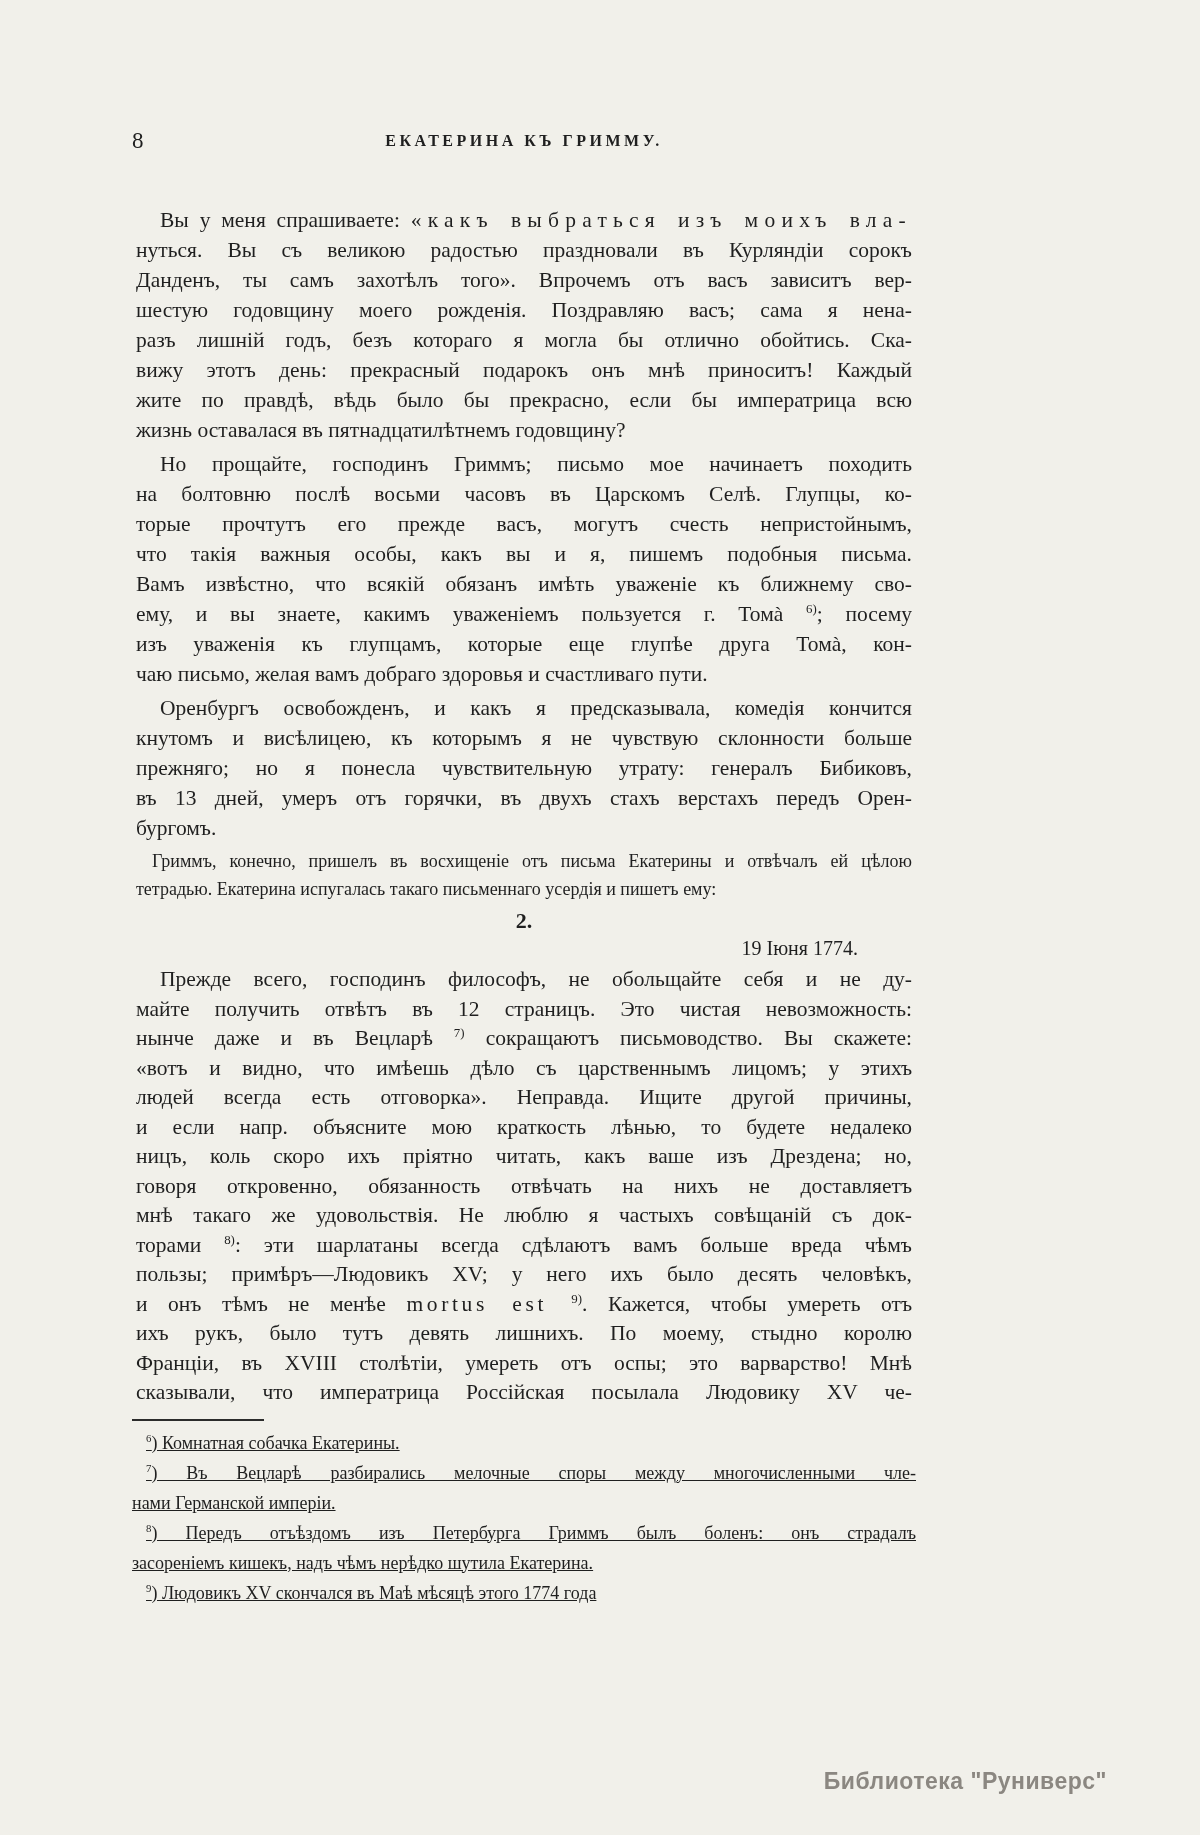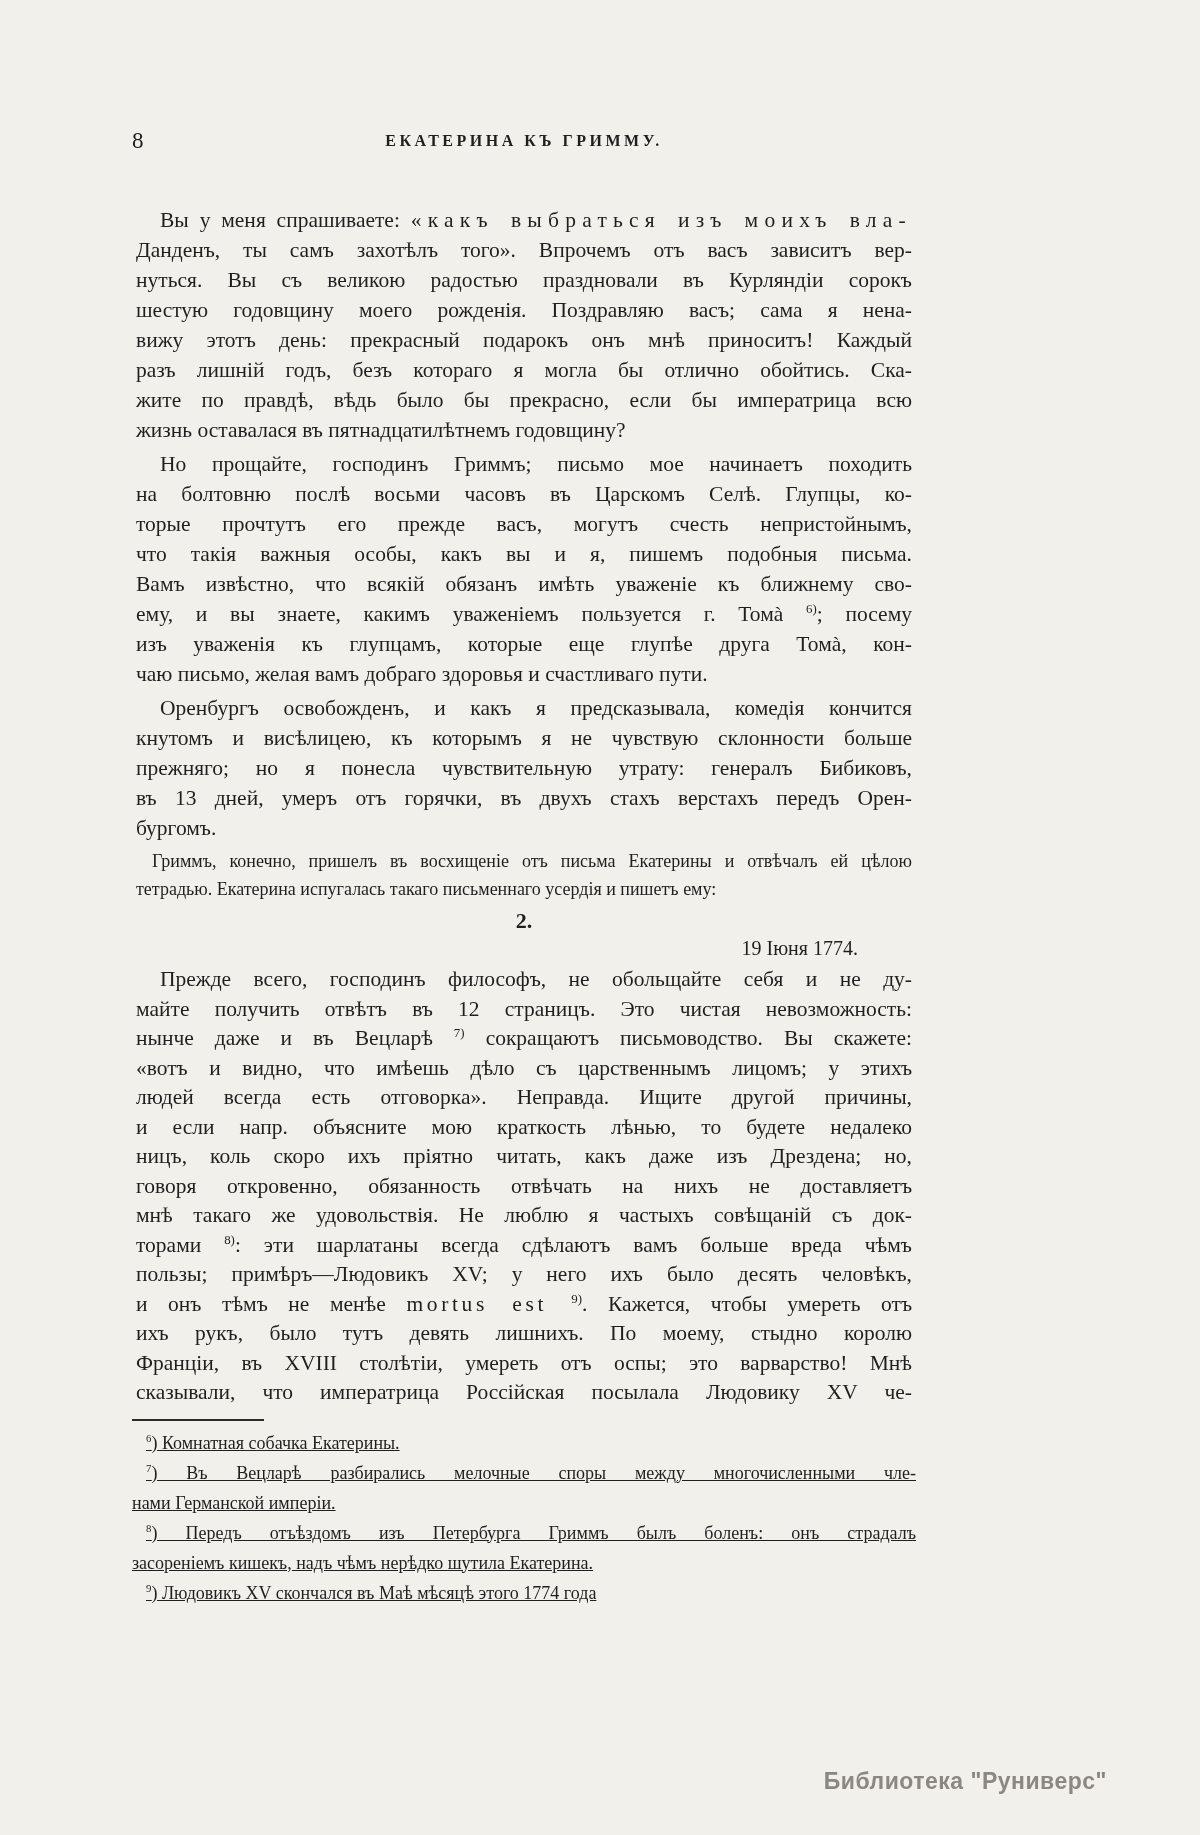--- a/index.html
+++ b/index.html
@@ -44,25 +44,25 @@
 <div class="page">
   <div class="content">
 
     <div class="page-head">
       <span class="page-num">8</span>
       <span class="running-head">ЕКАТЕРИНА КЪ ГРИММУ.</span>
     </div>
 
     <div class="para l1 p1-start">
       <div class="line ind"><span>Вы у меня спрашиваете: </span><span class="sp">«какъ выбраться изъ моихъ вла-</span></div>
+      <div class="line">нуться. Вы съ великою радостью праздновали въ Курляндіи сорокъ</div>
       <div class="line">Данденъ, ты самъ захотѣлъ того». Впрочемъ отъ васъ зависитъ вер-</div>
-      <div class="line">нуться. Вы съ великою радостью праздновали въ Курляндіи сорокъ</div>
       <div class="line">шестую годовщину моего рожденія. Поздравляю васъ; сама я нена-</div>
+      <div class="line">разъ лишній годъ, безъ котораго я могла бы отлично обойтись. Ска-</div>
       <div class="line">вижу этотъ день: прекрасный подарокъ онъ мнѣ приноситъ! Каждый</div>
-      <div class="line">разъ лишній годъ, безъ котораго я могла бы отлично обойтись. Ска-</div>
       <div class="line">жите по правдѣ, вѣдь было бы прекрасно, если бы императрица всю</div>
       <div class="line last">жизнь оставалася въ пятнадцатилѣтнемъ годовщину?</div>
     </div>
 
     <div class="para l1">
       <div class="line ind">Но прощайте, господинъ Гриммъ; письмо мое начинаетъ походить</div>
       <div class="line">на болтовню послѣ восьми часовъ въ Царскомъ Селѣ. Глупцы, ко-</div>
       <div class="line">торые прочтутъ его прежде васъ, могутъ счесть непристойнымъ,</div>
       <div class="line">что такія важныя особы, какъ вы и я, пишемъ подобныя письма.</div>
       <div class="line">Вамъ извѣстно, что всякій обязанъ имѣть уваженіе къ ближнему сво-</div>
@@ -87,21 +87,21 @@
     <div class="sec-num">2.</div>
     <div class="sec-date">19 Іюня 1774.</div>
 
     <div class="para l2">
       <div class="line ind">Прежде всего, господинъ философъ, не обольщайте себя и не ду-</div>
       <div class="line">майте получить отвѣтъ въ 12 страницъ. Это чистая невозможность:</div>
       <div class="line"><span>нынче даже и въ Вецларѣ </span><sup>7)</sup><span> сокращаютъ письмоводство. Вы скажете:</span></div>
       <div class="line">«вотъ и видно, что имѣешь дѣло съ царственнымъ лицомъ; у этихъ</div>
       <div class="line">людей всегда есть отговорка». Неправда. Ищите другой причины,</div>
       <div class="line">и если напр. объясните мою краткость лѣнью, то будете недалеко</div>
-      <div class="line">ницъ, коль скоро ихъ пріятно читать, какъ даже изъ Дрездена; но,</div>
+      <div class="line">ницъ, коль скоро ихъ пріятно читать, какъ ваше изъ Дрездена; но,</div>
       <div class="line">говоря откровенно, обязанность отвѣчать на нихъ не доставляетъ</div>
       <div class="line">мнѣ такаго же удовольствія. Не люблю я частыхъ совѣщаній съ док-</div>
       <div class="line"><span>торами </span><sup>8)</sup><span>: эти шарлатаны всегда сдѣлаютъ вамъ больше вреда чѣмъ</span></div>
       <div class="line">пользы; примѣръ—Людовикъ XV; у него ихъ было десять человѣкъ,</div>
       <div class="line"><span>и онъ тѣмъ не менѣе </span><span class="lat">mortus est </span><sup>9)</sup><span>. Кажется, чтобы умереть отъ</span></div>
       <div class="line">ихъ рукъ, было тутъ девять лишнихъ. По моему, стыдно королю</div>
       <div class="line">Франціи, въ XVIII столѣтіи, умереть отъ оспы; это варварство! Мнѣ</div>
       <div class="line">сказывали, что императрица Россійская посылала Людовику XV че-</div>
     </div>
 

